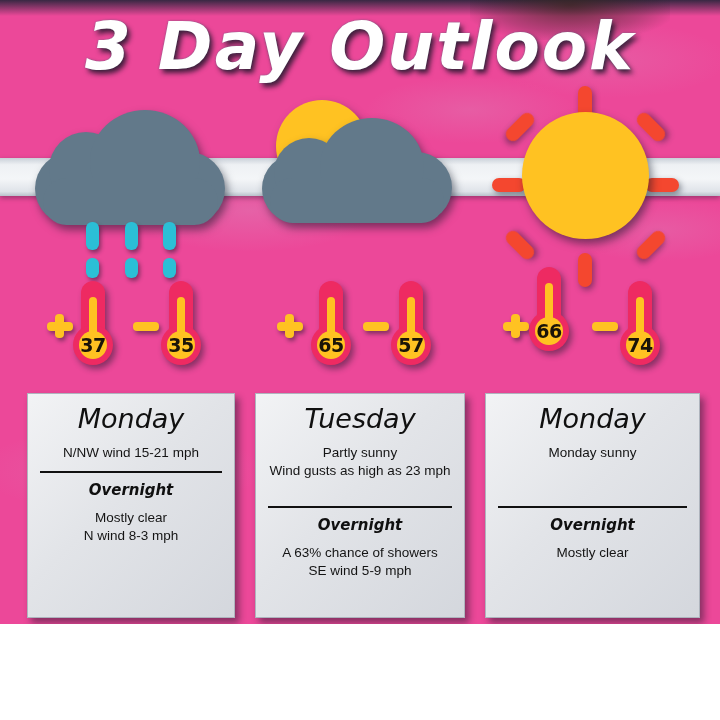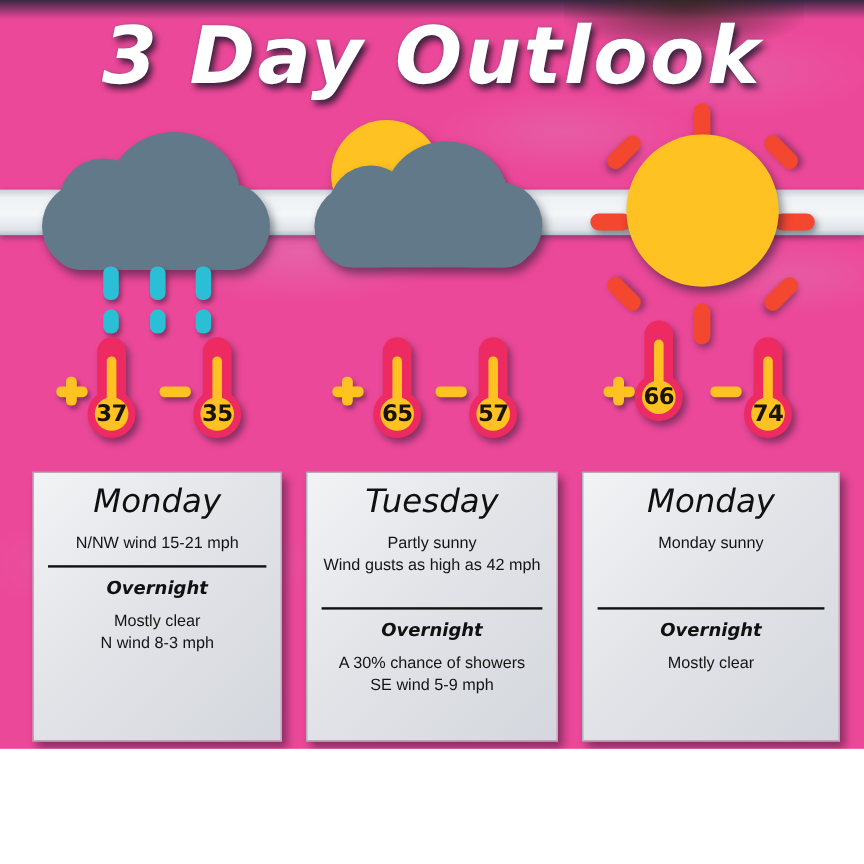--- a/index.html
+++ b/index.html
@@ -298,26 +298,26 @@
     <div class="daypart">
       <p>Mostly clear</p>
       <p>N wind 8-3 mph</p>
     </div>
   </div>
 
   <div class="card card-tue">
     <div class="day-name">Tuesday</div>
     <div class="daypart">
       <p>Partly sunny</p>
-      <p>Wind gusts as high as 42 mph</p>
+      <p>Wind gusts as high as 23 mph</p>
     </div>
     <hr class="rule" style="margin-top:26px;">
     <div class="overnight-label">Overnight</div>
     <div class="daypart">
-      <p>A 30% chance of showers</p>
+      <p>A 63% chance of showers</p>
       <p>SE wind 5-9 mph</p>
     </div>
   </div>
 
   <div class="card card-wed">
     <div class="day-name">Monday</div>
     <div class="daypart">
       <p>Monday sunny</p>
     </div>
     <hr class="rule" style="margin-top:44px;">

